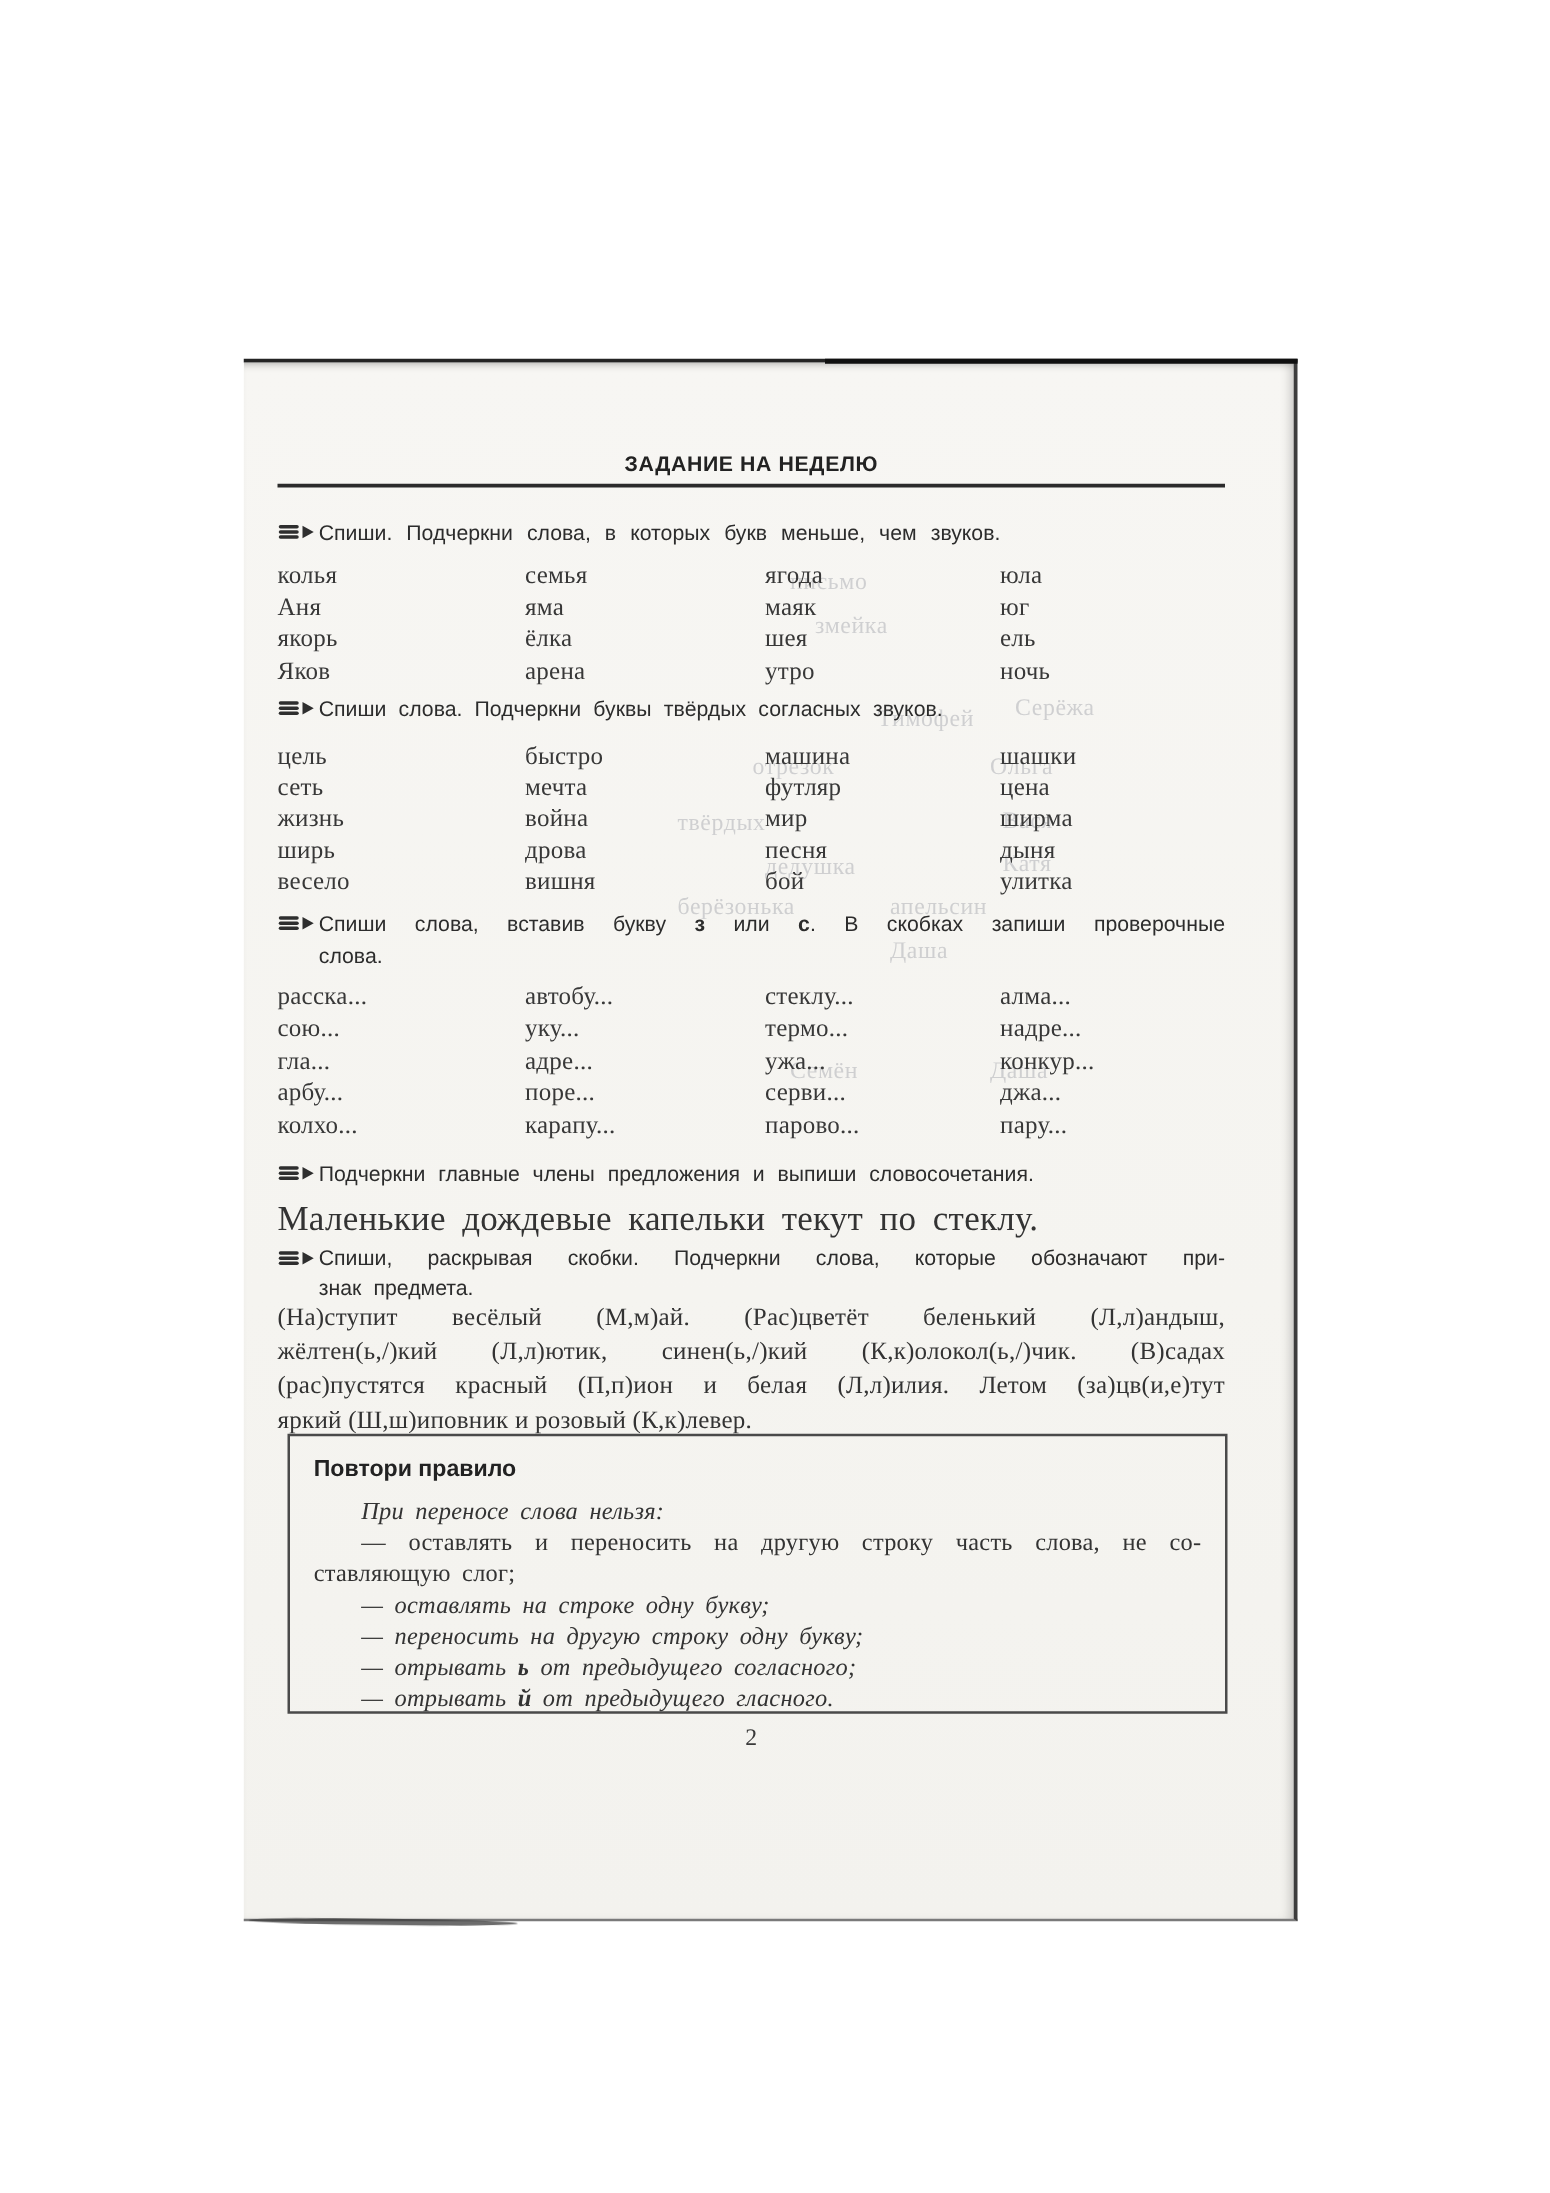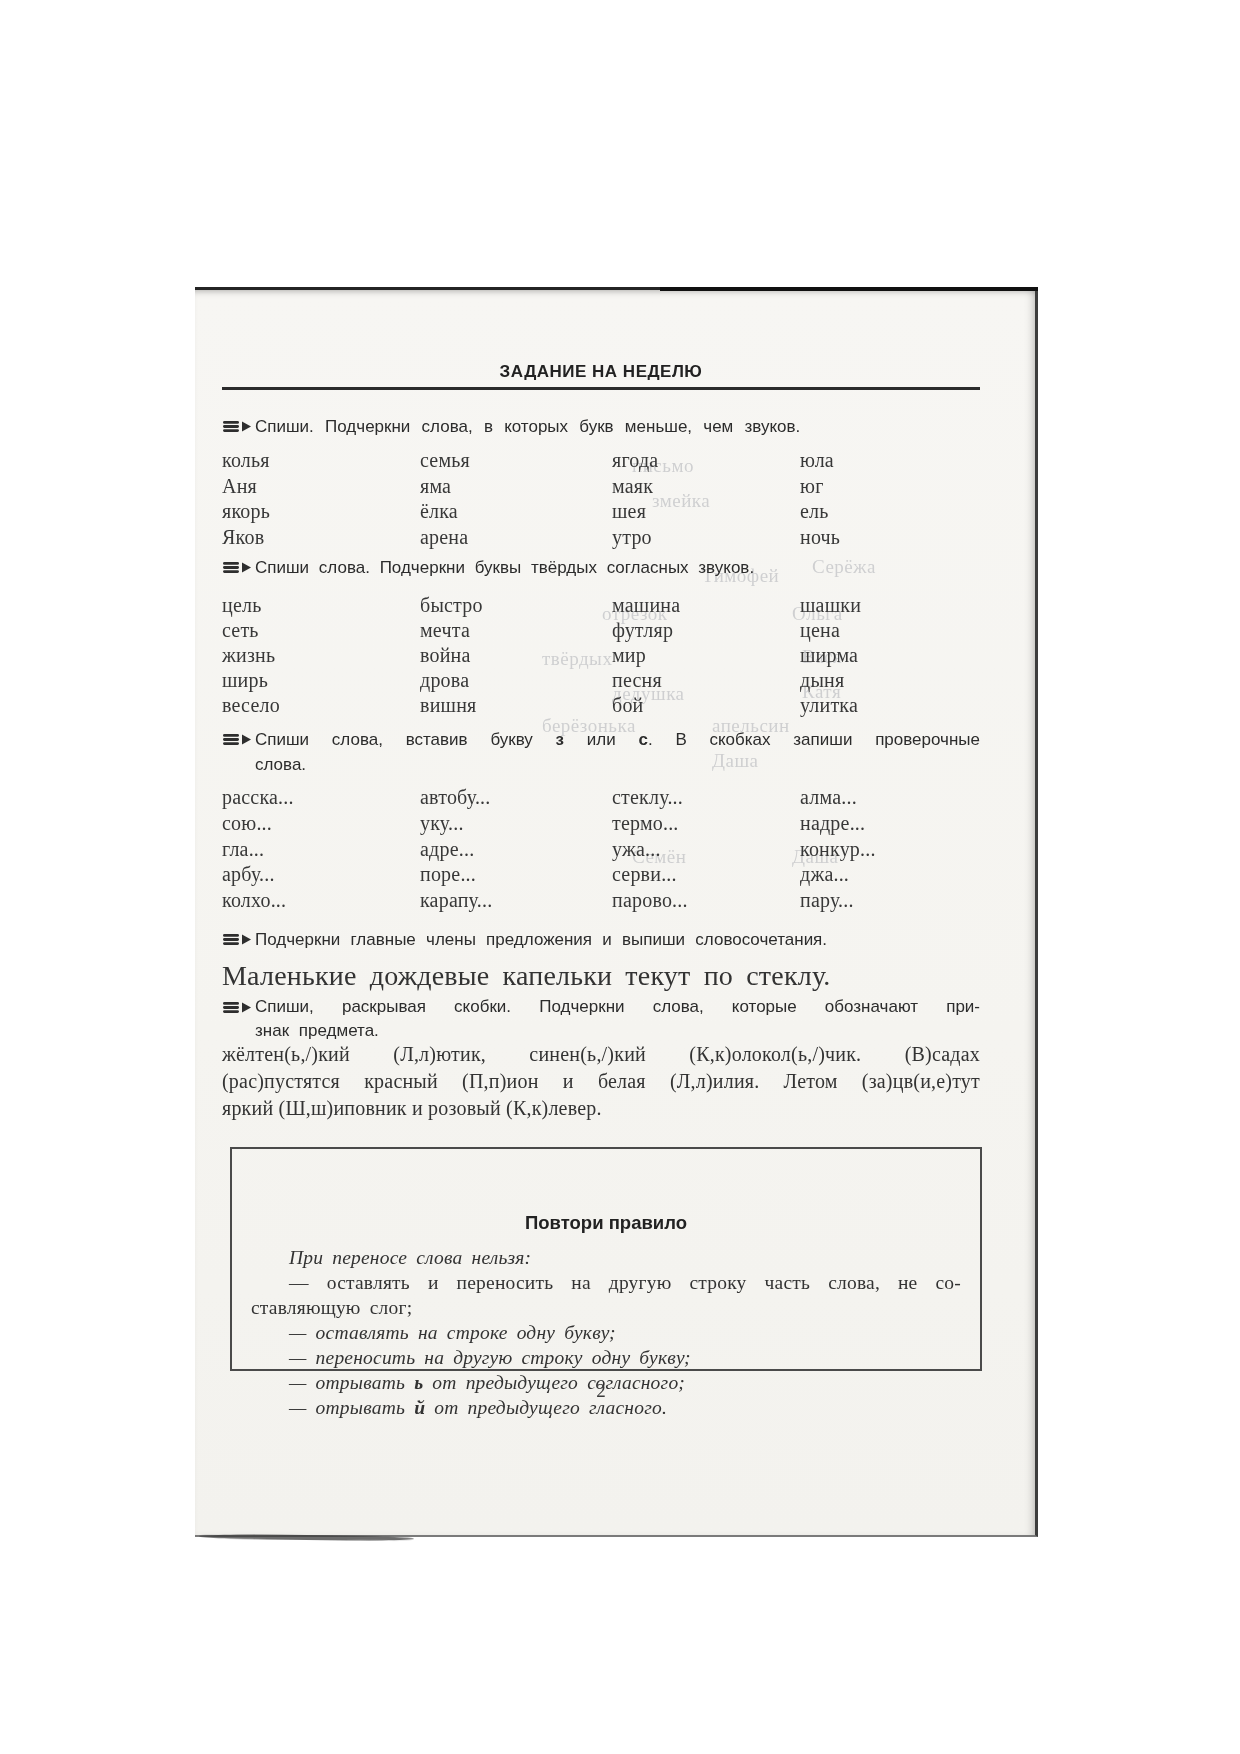--- a/index.html
+++ b/index.html
@@ -36,22 +36,22 @@
 
   .serifline{position:absolute;left:27px;font-size:28px;color:#333;letter-spacing:.2px;}
   .sentence{word-spacing:6px;}
   .para{position:absolute;left:27px;top:751px;width:758px;font-size:20px;color:#333;
         letter-spacing:.2px;line-height:27.2px;}
   .para .pline{width:758px;}
   .para .pline.just{text-align:justify;text-align-last:justify;}
 
   .rule-box{position:absolute;left:35px;top:857px;width:710px;height:191px;
             border:2px solid #4a4a4a;padding:14px 19px 15px;background:transparent;}
-  .rb-title{text-align:center;font-family:"Liberation Sans",sans-serif;font-weight:bold;
-            font-size:18.5px;color:#222;line-height:24px;margin-top:48px;}
+  .rb-title{font-family:"Liberation Sans",sans-serif;font-weight:bold;
+            font-size:18.5px;color:#222;line-height:24px;}
   .rb-body{margin-top:10px;font-size:19.5px;line-height:25px;color:#333;letter-spacing:.2px;
            word-spacing:4px;}
   .rb-line.first{text-indent:38px;font-style:italic;}
   .rb-line.justline{text-align:justify;text-align-last:justify;text-indent:38px;}
 
   .pageno{position:absolute;left:27px;top:1090px;width:758px;text-align:center;
           font-size:19px;color:#3a3a3a;}
 
   .bleed{position:absolute;left:12px;top:0;width:100%;height:100%;pointer-events:none;}
   .bleed span{position:absolute;font-size:19px;color:#a9abb1;opacity:.5;filter:blur(.5px);
@@ -208,20 +208,21 @@
           <rect x="1" y="9.2" width="16" height="2.8" rx="1.4" fill="#2e2e2e"></rect>
           <polygon points="20,1.5 29,6.5 20,11.5" fill="#2e2e2e"></polygon>
         </svg>
       </span>
       <span class="itxt" style="line-height:24px;">
         <span class="just" style="display:block;">Спиши, раскрывая скобки. Подчеркни слова, которые обозначают при-</span>
         <span style="display:block;">знак предмета.</span>
       </span>
     </div>
     <div class="para">
+      <div class="pline just">(На)ступит весёлый (М,м)ай. (Рас)цветёт беленький (Л,л)андыш,</div>
       <div class="pline just">жёлтен(ь,/)кий (Л,л)ютик, синен(ь,/)кий (К,к)олокол(ь,/)чик. (В)садах</div>
       <div class="pline just">(рас)пустятся красный (П,п)ион и белая (Л,л)илия. Летом (за)цв(и,е)тут</div>
       <div class="pline">яркий (Ш,ш)иповник и розовый (К,к)левер.</div>
     </div>
 
     <div class="rule-box">
       <div class="rb-title">Повтори правило</div>
       <div class="rb-body">
         <div class="rb-line first">При переносе слова нельзя:</div>
         <div class="rb-line justline"><span>— оставлять и переносить на другую строку часть слова, не со-</span></div>

